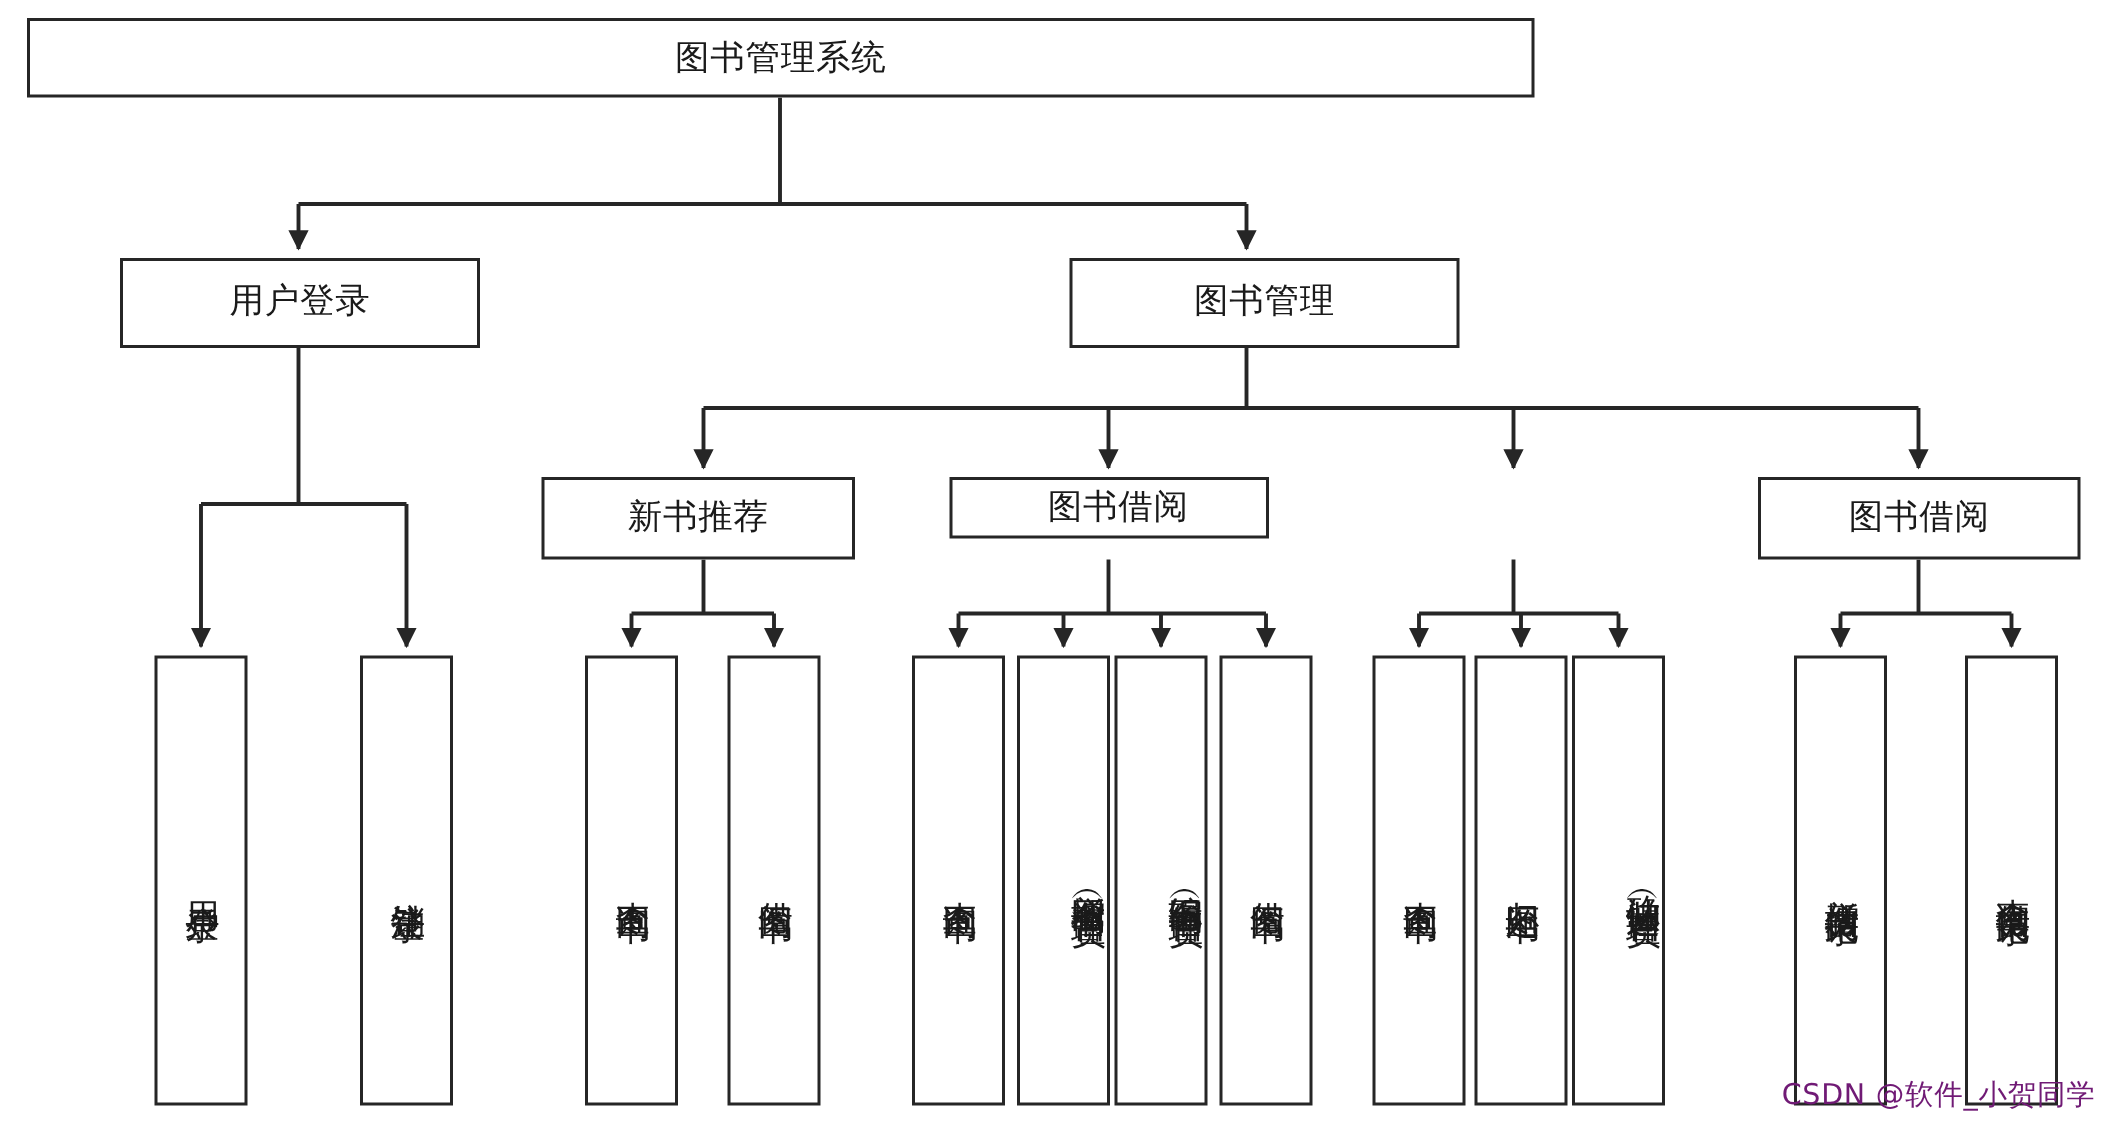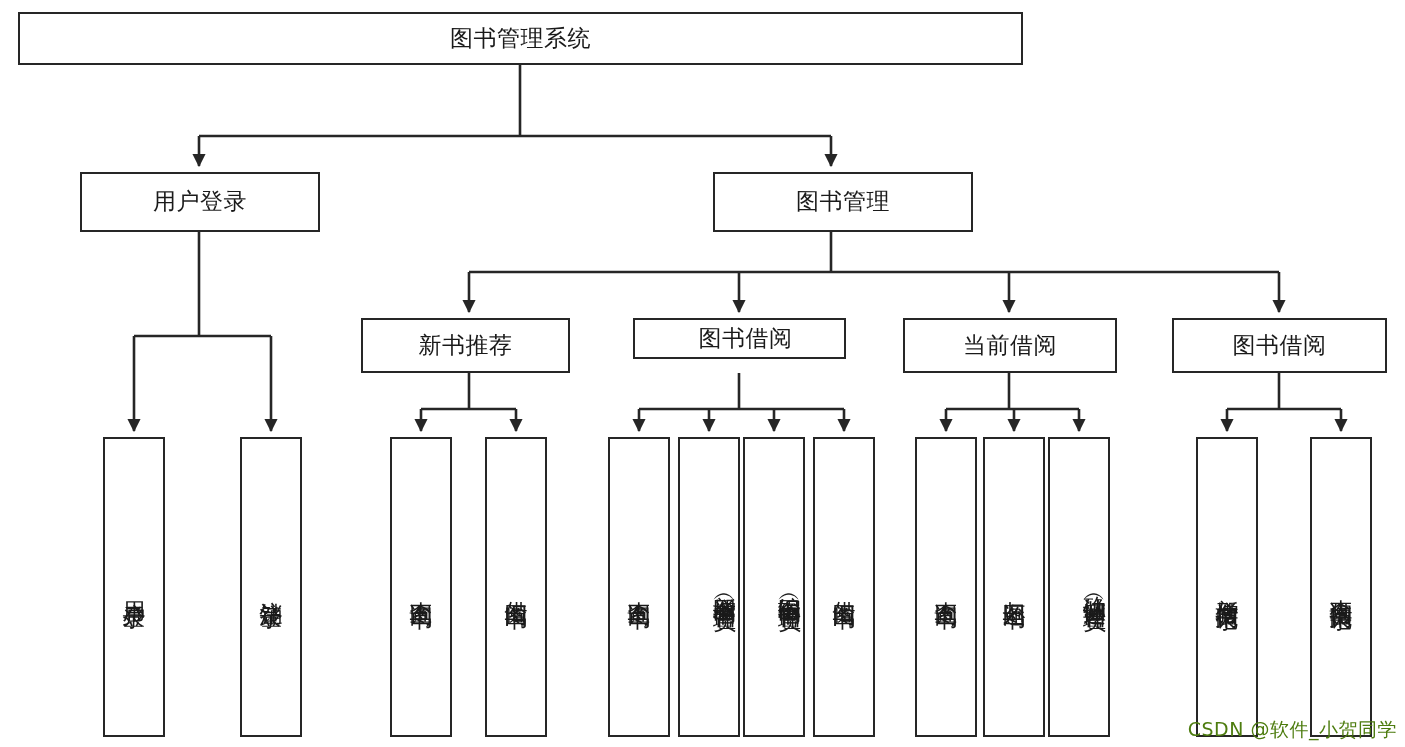--- a/index.html
+++ b/index.html
@@ -65,21 +65,21 @@
     text-align: center;
   }
   .node.v-node.top-align {
     align-items: flex-start;
   }
   .watermark {
     position: absolute;
     right: 8px;
     bottom: 4px;
     font-size: 19px;
-    color: #4d7c0f;
+    color: #701a75;
     letter-spacing: 0.5px;
     z-index: 5;
     white-space: nowrap;
     font-family: "DejaVu Sans", "Liberation Sans", sans-serif;
   }
 </style>
 </head>
 <body>
 
 <div id="canvas">
@@ -147,23 +147,20 @@
   </div>
 
   <div class="node h-node" style="left:361px; top:318px; width:209px; height:55px;">
     <span>新书推荐</span>
   </div>
 
   <div class="node h-node" style="left:633px; top:318px; width:213px; height:41px;padding-left:12px;">
     <span>图书借阅</span>
   </div>
 
-  <div class="node h-node" style="left:903px; top:318px; width:214px; height:55px;">
-    <span>当前借阅</span>
-  </div>
 
   <div class="node h-node" style="left:1172px; top:318px; width:215px; height:55px;">
     <span>图书借阅</span>
   </div>
 
   <div class="node v-node" style="left:103px; top:437px; width:62px; height:300px;">
     <span class="vlabel">用户登录</span>
   </div>
 
   <div class="node v-node" style="left:240px; top:437px; width:62px; height:300px;">

